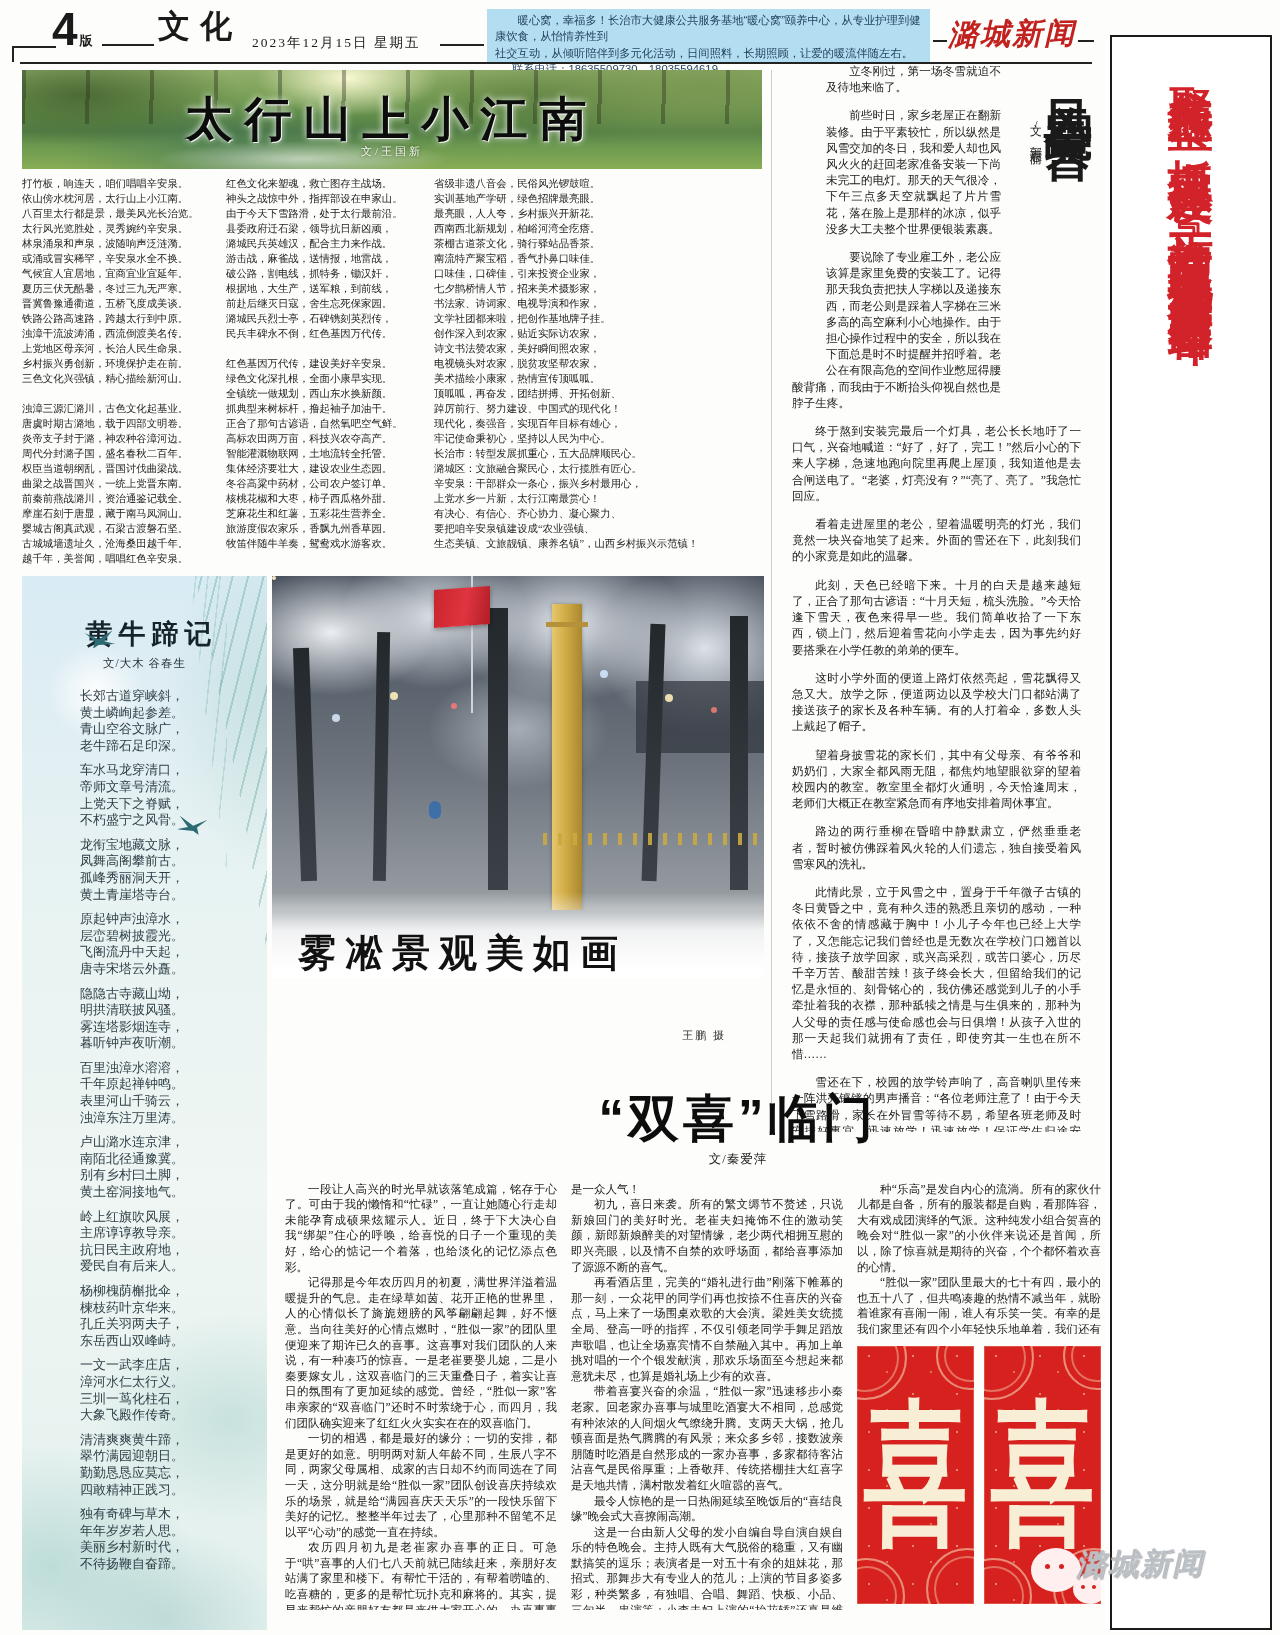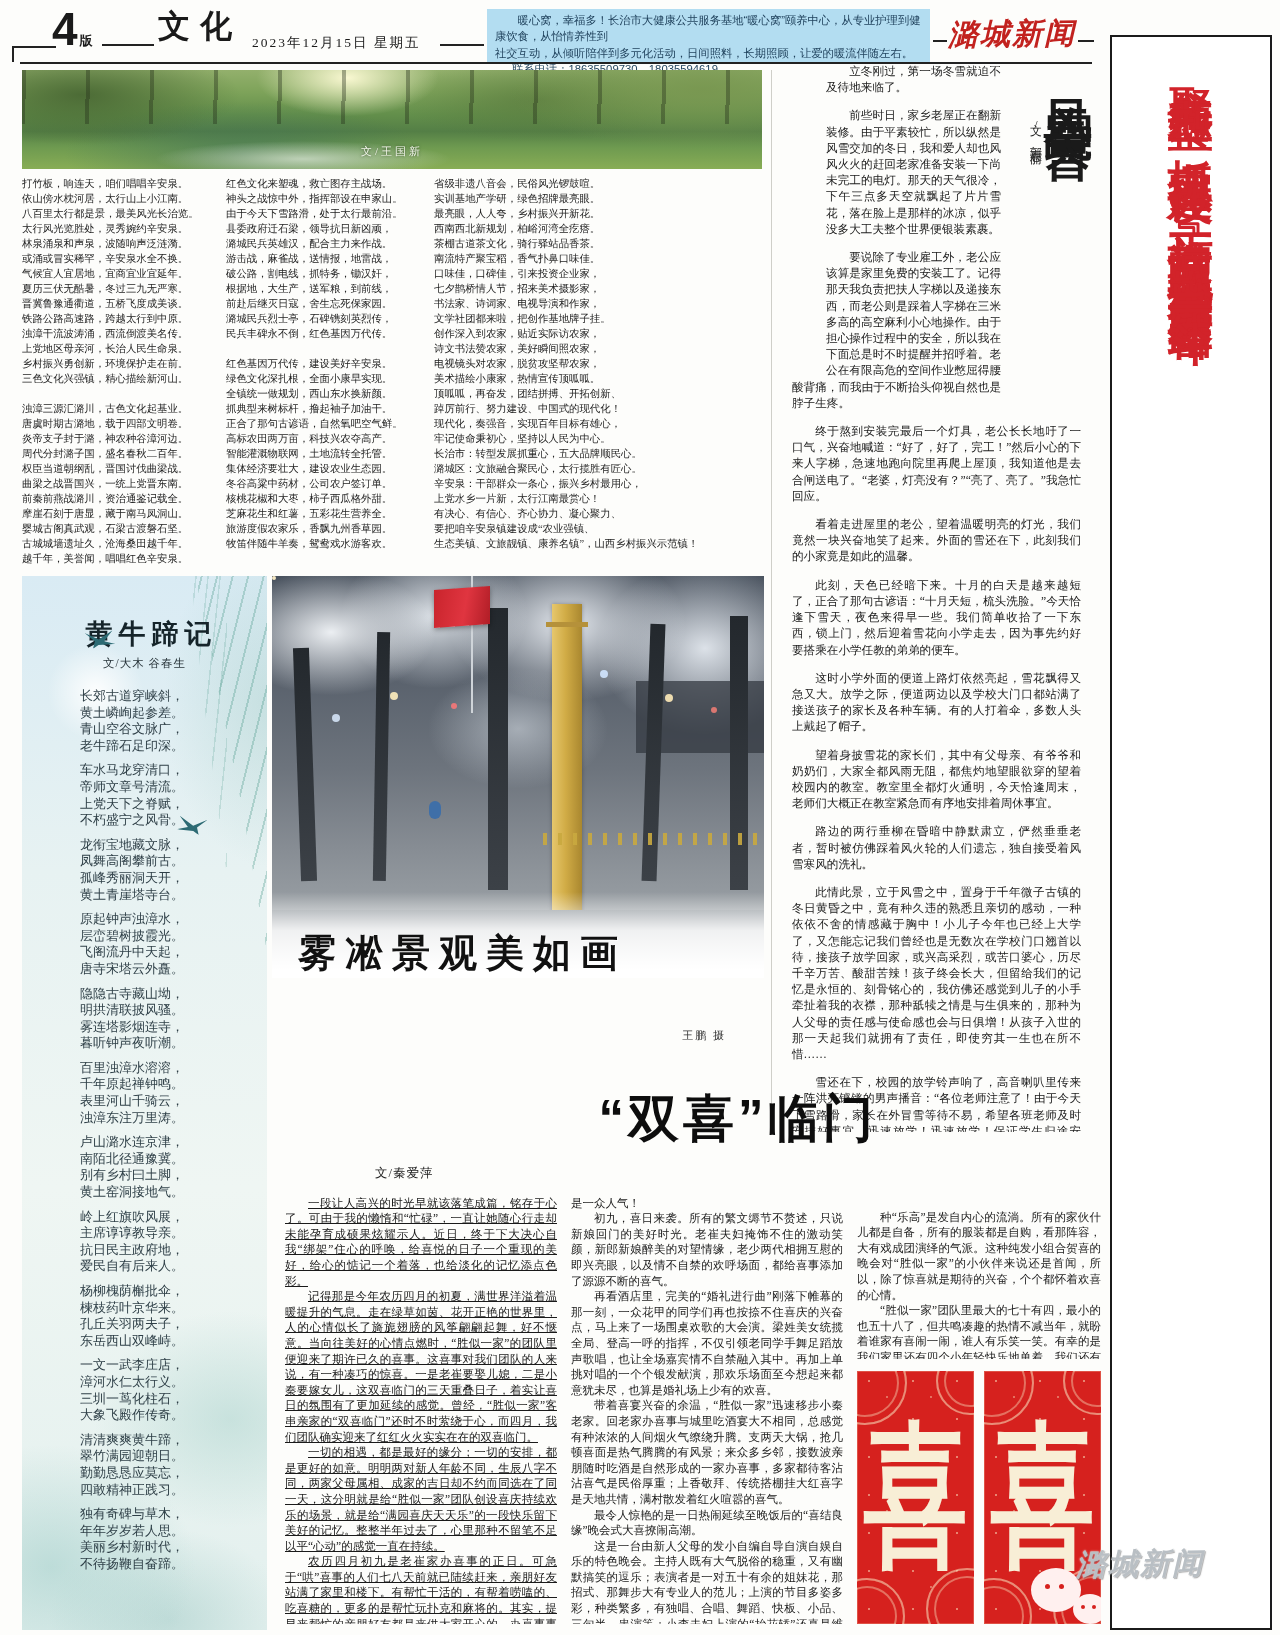--- a/index.html
+++ b/index.html
@@ -114,29 +114,29 @@
   .pn-cyclist{position:absolute;left:32%;top:56%;width:12px;height:18px;border-radius:6px;background:#3f6fa8;}
   .pn-capband{position:absolute;left:0;right:0;bottom:0;height:86px;
       background:linear-gradient(180deg, rgba(255,255,255,0) 0%, rgba(255,255,255,.85) 45%, #ffffff 90%);}
   .photo-cap{position:absolute;left:26px;top:352px;font-size:38px;font-weight:900;letter-spacing:9px;
       color:#111;text-shadow:1px 1px 0 rgba(255,255,255,.8);}
   .photo-credit{position:absolute;right:38px;top:452px;font-size:11px;color:#333;letter-spacing:2px;}
   
   .shuangxi{left:285px;top:1090px;width:816px;height:543px;overflow:hidden;}
   .sx-title{text-align:center;margin-left:90px;font-family:"Liberation Sans","DejaVu Sans",sans-serif;
       font-size:51px;font-weight:900;letter-spacing:4px;color:#0d0d0d;line-height:1.15;}
-  .sx-byline{text-align:left;margin-left:90px;font-size:12.5px;margin-top:16px;letter-spacing:1px;}
+  .sx-byline{text-align:center;margin-left:90px;font-size:12.5px;margin-top:2px;letter-spacing:1px;}
   .sx-cols{display:flex;gap:14px;margin-top:14px;height:428px;}
   .sx-col{font-size:11.5px;line-height:15.6px;text-align:justify;overflow:hidden;}
   .sx-col p{margin:0;text-indent:2em;}
   .sx-col.cont p:first-child{text-indent:0;}
-  .sx-c1{width:272px;text-decoration:underline;}
+  .sx-c1{width:272px;}
   .sx-c2{width:272px;}
   .sx-c3{width:244px;display:flex;flex-direction:column;}
-  .sx-c3-text{height:152px;overflow:hidden;margin-top:14px;}
+  .sx-c3-text{height:152px;overflow:hidden;}
   .panels{position:relative;display:flex;gap:10px;margin-top:12px;height:258px;}
   .panel{flex:1;position:relative;background:#d6211e;overflow:hidden;
       box-shadow:inset 0 0 0 1px rgba(250,230,190,.25);}
   .panel .med{position:absolute;border:2px solid rgba(250,232,195,.55);border-radius:50%;
       box-shadow:inset 0 0 0 6px rgba(214,33,30,1), inset 0 0 0 8px rgba(250,232,195,.4);}
   .panel .m1{left:-34px;top:-30px;width:80px;height:80px;}
   .panel .m2{right:-30px;top:-24px;width:64px;height:64px;}
   .panel .m3{left:-28px;bottom:-30px;width:72px;height:72px;}
   .panel .m4{right:-34px;bottom:-26px;width:78px;height:78px;}
   .panel .dots{position:absolute;inset:0;
@@ -183,20 +183,21 @@
     <div class="ad-l3">联系电话：18635509730　18035594619</div>
   </div>
   <div class="abs rule" style="left:933px;top:40px;width:14px;"></div>
   <div class="abs masthead">潞城新闻</div>
   <div class="abs rule" style="left:1078px;top:40px;width:16px;"></div>
   <div class="abs rule hdr-rule-main"></div>
 
   <div class="abs banner-img">
     <div class="trunks"></div>
     <div class="water"></div>
+    <div class="banner-title">太行山上小江南</div>
     <div class="banner-byline">文/王国新</div>
   </div>
   <div class="abs poem-taihang">
     <div class="pt-col pt-c1">
         <div class="ln">打竹板，响连天，咱们唱唱辛安泉。</div>
         <div class="ln">依山傍水枕河居，太行山上小江南。</div>
         <div class="ln">八百里太行都是景，最美风光长治览。</div>
         <div class="ln">太行风光览胜处，灵秀婉约辛安泉。</div>
         <div class="ln">林泉涌泉和声泉，波随响声泛涟漪。</div>
         <div class="ln">或涌或冒实稀罕，辛安泉水全不换。</div>

